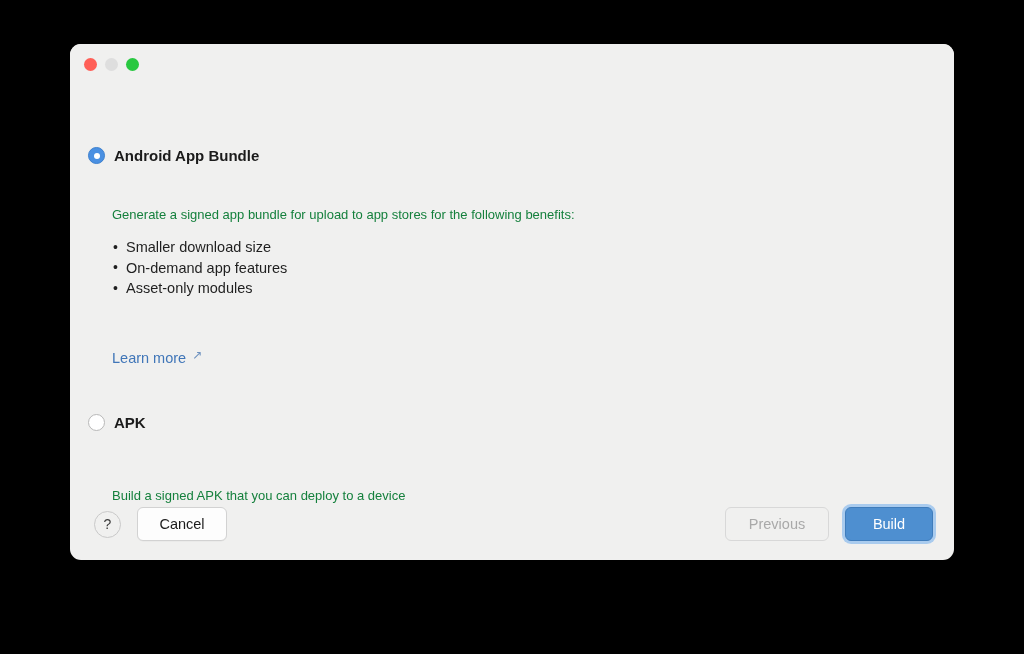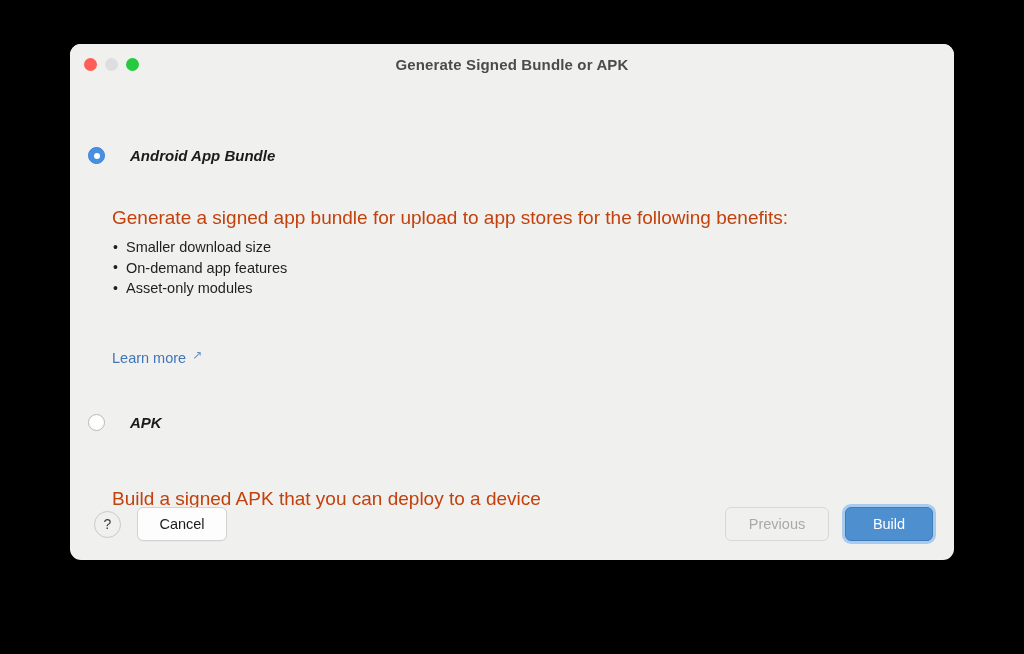--- a/index.html
+++ b/index.html
@@ -73,22 +73,21 @@
   
   .content {
     position: relative;
     height: 474px;
   }
 
   .option-row {
     position: absolute;
     display: flex;
     align-items: flex-start;
-    gap: 25px;
-    font-style: italic;
+    gap: 9px;
   }
   .option-row.bundle { left: 18px; top: 61px; }
   .option-row.apk    { left: 18px; top: 328px; }
 
   .radio {
     width: 17px;
     height: 17px;
     border-radius: 50%;
     box-sizing: border-box;
     flex: 0 0 auto;
@@ -116,22 +115,22 @@
   }
 
   .option-label {
     font-size: 15px;
     font-weight: bold;
     color: #1b1b1b;
   }
 
   .desc {
     position: absolute;
-    font-size: 19px;
-    color: #c2410c;
+    font-size: 13px;
+    color: #15803d;
     white-space: nowrap;
   }
   .desc.bundle-desc { left: 42px; top: 121px; }
   .desc.apk-desc    { left: 42px; top: 402px; }
 
   .benefits {
     position: absolute;
     left: 42px;
     top: 151px;
     margin: 0;
@@ -257,21 +256,20 @@
 <div id="screen">
 
   <div class="window">
 
     <div class="titlebar">
       <div class="traffic">
         <span class="light close"></span>
         <span class="light min"></span>
         <span class="light zoom"></span>
       </div>
-      <div class="title">Generate Signed Bundle or APK</div>
     </div>
 
     <div class="content">
 
       <div class="option-row bundle">
         <span class="radio checked"></span>
         <span class="option-label">Android App Bundle</span>
       </div>
 
       <div class="desc bundle-desc">Generate a signed app bundle for upload to app stores for the following benefits:</div>

